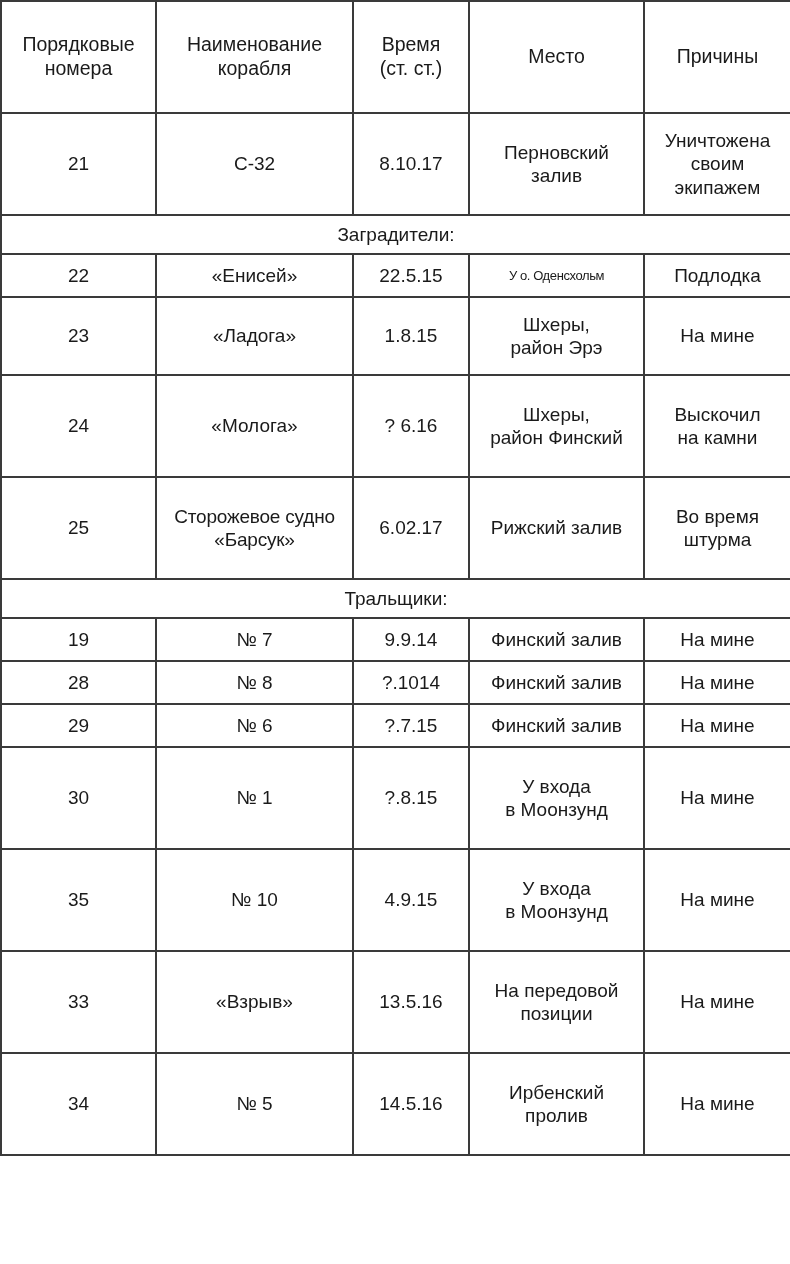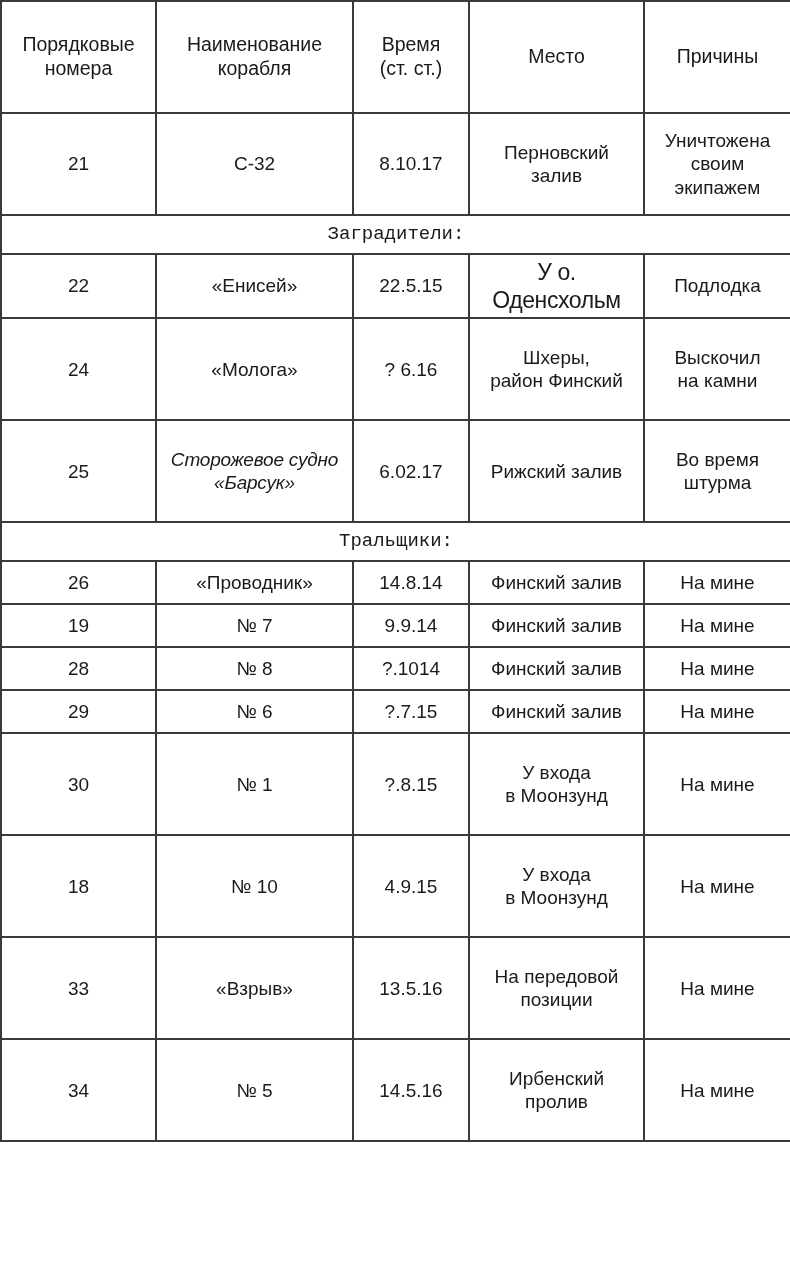--- a/index.html
+++ b/index.html
@@ -45,30 +45,29 @@
 
   #losses-table thead th {
     height: 104px;
     font-size: 19.5px;
   }
 
   .section-row td {
     height: 31px;
     font-size: 19.5px;
     padding: 2px;
-    font-family: Liberation Mono, monospace;
   }
 
   tr.h-tall  td { height: 94px; }
   tr.h-mid   td { height: 70px; }
   tr.h-short td { height: 35px; }
 
   .cell-line { display: block; }
-  .tight { letter-spacing: -0.4px; font-size: 23px; }
-  .tight-ship { letter-spacing: -0.2px; font-style: italic; }
+  .tight { letter-spacing: -0.4px; font-size: 13px; }
+  .tight-ship { letter-spacing: -0.2px; }
 </style>
 </head>
 <body>
 
 <table id="losses-table">
   <colgroup>
     <col class="c-num">
     <col class="c-ship">
     <col class="c-time">
     <col class="c-place">
@@ -118,20 +117,32 @@
         <td>22</td>
         <td>«Енисей»</td>
         <td>22.5.15</td>
         <td>
           <span class="cell-line tight">У о. Оденсхольм</span>
         </td>
         <td>
           <span class="cell-line">Подлодка</span>
         </td>
       </tr>
+      <tr class="h-mid">
+        <td>23</td>
+        <td>«Ладога»</td>
+        <td>1.8.15</td>
+        <td>
+          <span class="cell-line">Шхеры,</span>
+          <span class="cell-line">район Эрэ</span>
+        </td>
+        <td>
+          <span class="cell-line">На мине</span>
+        </td>
+      </tr>
       <tr class="h-tall">
         <td>24</td>
         <td>«Молога»</td>
         <td>? 6.16</td>
         <td>
           <span class="cell-line">Шхеры,</span>
           <span class="cell-line">район Финский</span>
         </td>
         <td>
           <span class="cell-line">Выскочил</span>
@@ -150,31 +161,20 @@
         </td>
         <td>
           <span class="cell-line">Во время</span>
           <span class="cell-line">штурма</span>
         </td>
       </tr>
       <tr class="section-row">
         <td colspan="5">Тральщики:</td>
       </tr>
       <tr class="h-short">
-        <td>26</td>
-        <td>«Проводник»</td>
-        <td>14.8.14</td>
-        <td>
-          <span class="cell-line">Финский залив</span>
-        </td>
-        <td>
-          <span class="cell-line">На мине</span>
-        </td>
-      </tr>
-      <tr class="h-short">
         <td>19</td>
         <td>№ 7</td>
         <td>9.9.14</td>
         <td>
           <span class="cell-line">Финский залив</span>
         </td>
         <td>
           <span class="cell-line">На мине</span>
         </td>
       </tr>
@@ -206,21 +206,21 @@
         <td>?.8.15</td>
         <td>
           <span class="cell-line">У входа</span>
           <span class="cell-line">в Моонзунд</span>
         </td>
         <td>
           <span class="cell-line">На мине</span>
         </td>
       </tr>
       <tr class="h-tall">
-        <td>18</td>
+        <td>35</td>
         <td>№ 10</td>
         <td>4.9.15</td>
         <td>
           <span class="cell-line">У входа</span>
           <span class="cell-line">в Моонзунд</span>
         </td>
         <td>
           <span class="cell-line">На мине</span>
         </td>
       </tr>

